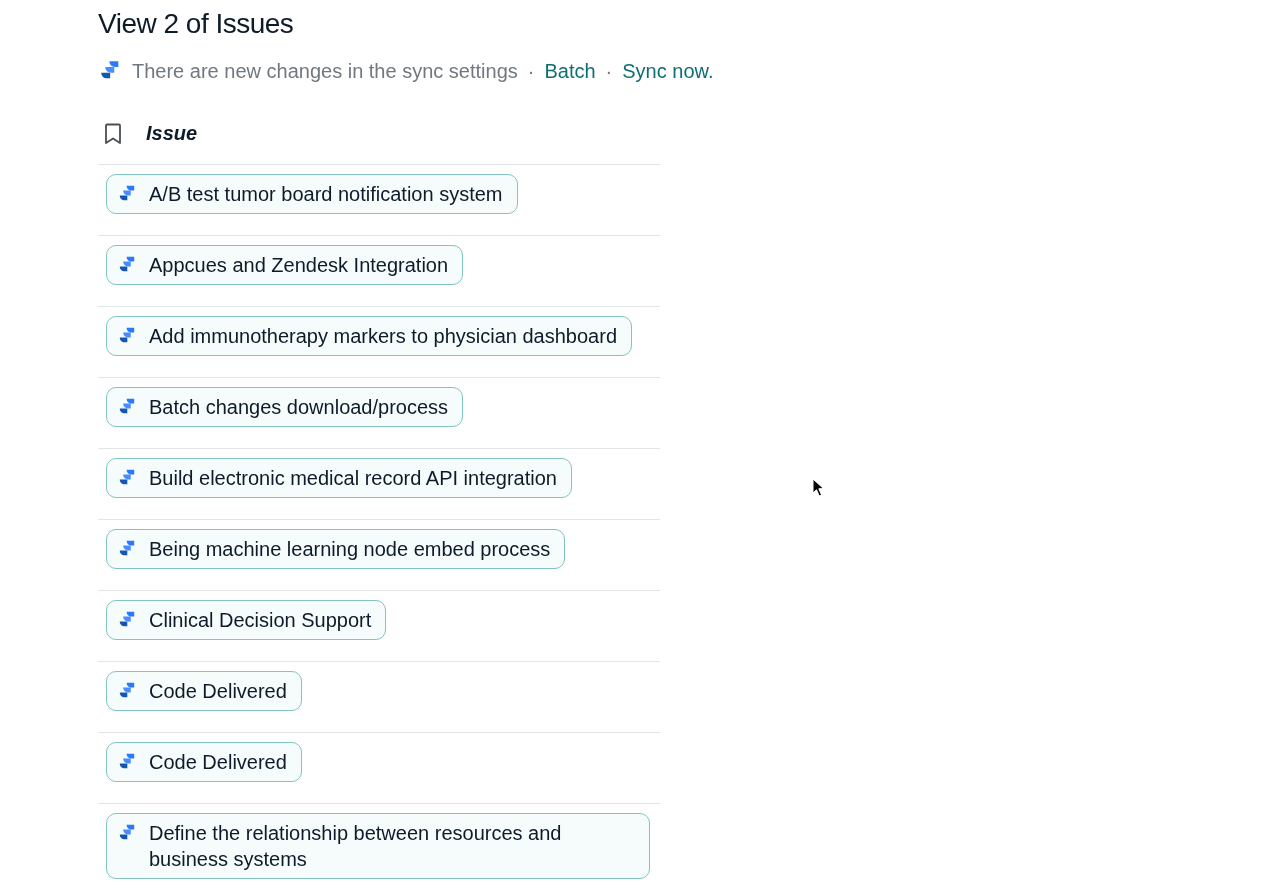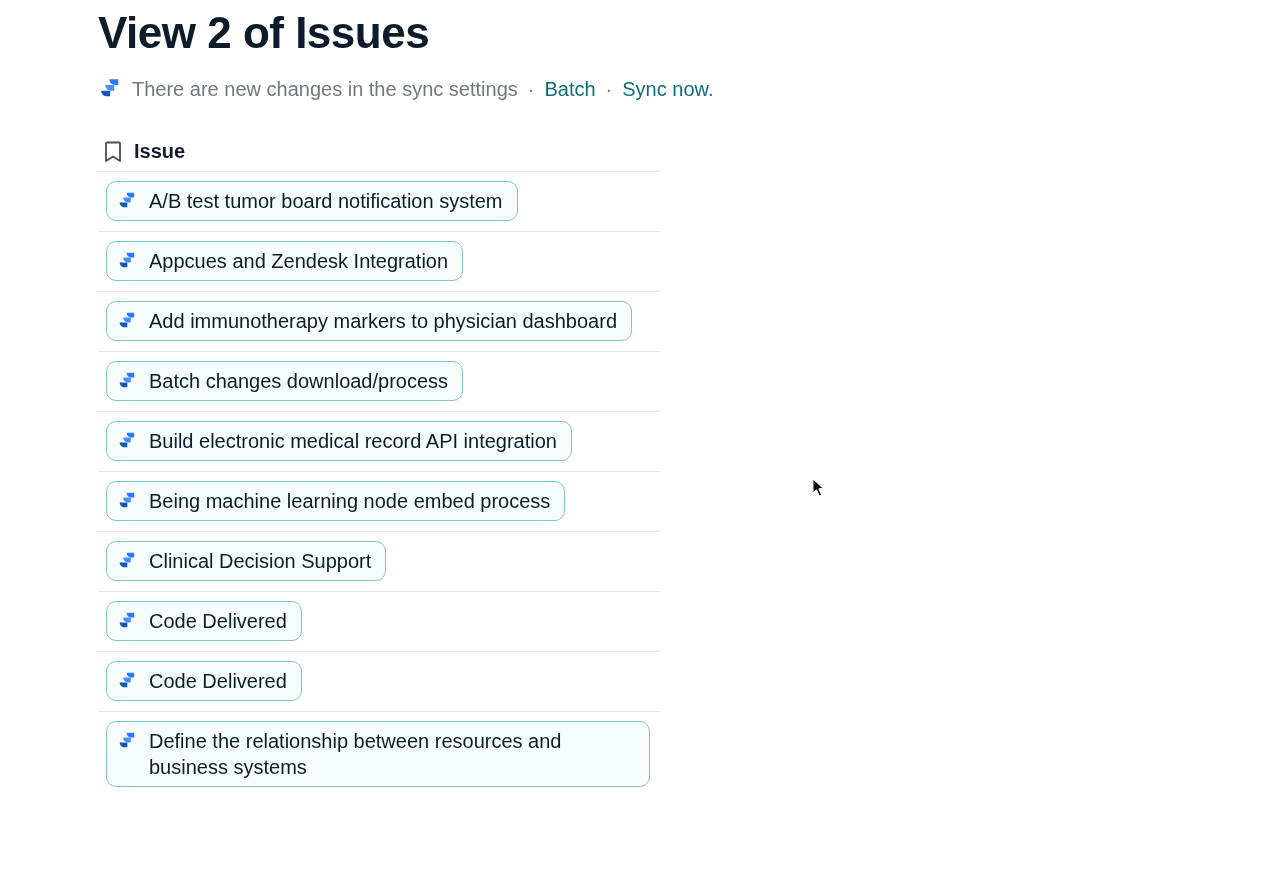--- a/index.html
+++ b/index.html
@@ -21,22 +21,22 @@
     background: #ffffff;
     color: var(--text-main);
     font-size: 16px;
     -webkit-font-smoothing: antialiased;
   }
   .page {
     padding: 0 0 0 98px;
     width: 1282px;
   }
   h1.title {
-    font-size: 44px;
-    font-weight: 700;
+    font-size: 28px;
+    font-weight: 400;
     letter-spacing: -0.5px;
     margin: 8px 0 18px 0;
     color: var(--text-main);
   }
   .sync-line {
     display: flex;
     align-items: center;
     gap: 8px;
     font-size: 20px;
     line-height: 1.2;
@@ -51,33 +51,35 @@
     cursor: pointer;
   }
   .jira-icon svg { display: block; }
 
   .issues {
     width: 562px;
   }
   .column-header {
     display: flex;
     align-items: center;
-    gap: 12px;
+    gap: 24px;
     padding: 4px 6px 8px 6px;
+    font-style: italic;
   }
   .column-header .col-title {
     font-size: 20px;
     font-weight: 700;
     color: var(--text-main);
   }
   .bookmark-icon svg { display: block; }
 
   .row {
     border-top: 1px solid var(--row-border);
     padding: 9px 0 10px 8px;
+    margin-top: 11px;
   }
   .pill {
     display: inline-flex;
     align-items: flex-start;
     gap: 10px;
     border: 1.5px solid var(--pill-border);
     background: var(--pill-bg);
     border-radius: 10px;
     padding: 6px 14px 6px 10px;
     max-width: 544px;

